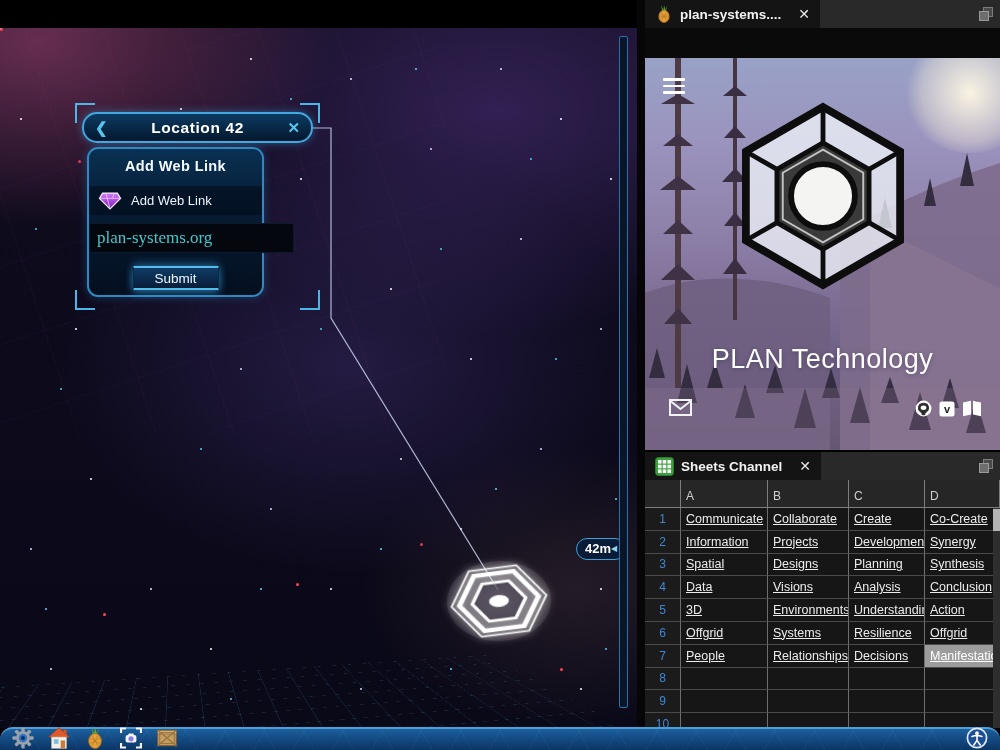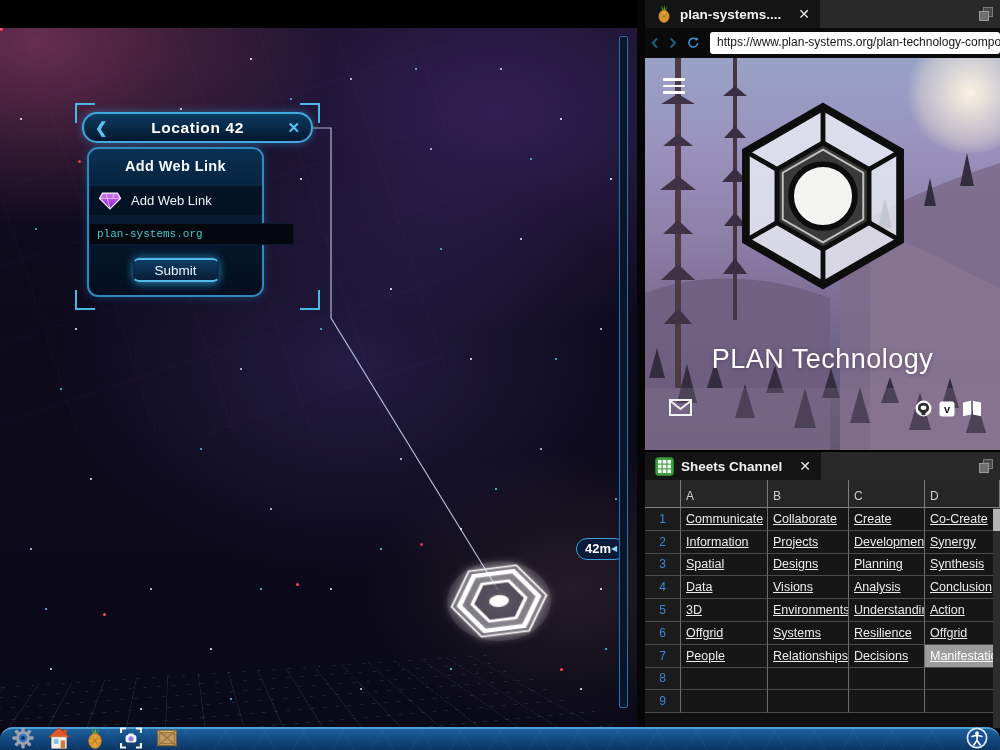--- a/index.html
+++ b/index.html
@@ -62,23 +62,23 @@
   .dlg-title{flex:1;text-align:center;font-weight:bold;font-size:15.5px;letter-spacing:.6px;color:#fff;}
   .dlg-close{color:#56c4ee;font-weight:bold;font-size:15px;cursor:pointer;}
   #dlg-body{position:absolute;left:87px;top:119px;width:177px;height:150px;border-radius:11px;
      border:2px solid #2f88c0;background:linear-gradient(180deg,#093052 0%,#061b32 45%,#040f1f 100%);
      box-shadow:0 0 10px rgba(40,140,210,.35);z-index:2;}
   .dlg-heading{text-align:center;font-weight:bold;font-size:14.5px;margin-top:9px;color:#f4faff;letter-spacing:.4px;}
   .dlg-linkrow{display:flex;align-items:center;gap:9px;margin-top:12px;padding:5px 9px;
      background:rgba(2,10,22,.55);}
   .dlg-linklabel{font-size:13px;color:#eef4fa;}
   .dlg-input{display:block;width:205px;margin:8px auto 12px;background:#04070d;border:1px solid #0a1a2c;
-     color:#43c8cc;font-size:11px;padding:4px 7px;border-radius:2px;font-family:Liberation Mono, monospace;}
+     color:#43c8cc;font-size:17px;padding:4px 7px;border-radius:2px;font-family:Liberation Serif, serif;}
   .dlg-submit{display:block;margin:13px auto 0;width:86px;height:24px;color:#eef6ff;font-size:13.5px;
-     font-family:"Liberation Sans",sans-serif;cursor:pointer;border-radius:6px;
+     font-family:"Liberation Sans",sans-serif;cursor:pointer;border-radius:1px;
      background:linear-gradient(180deg,#0f3c66,#071d37);border:1px solid #0c2a44;
      border-top:2px solid #54bdec;border-bottom:2px solid #54bdec;
      box-shadow:0 3px 9px rgba(60,170,235,.55),0 -3px 9px rgba(60,170,235,.35);}
 
   
   #dist-badge{position:absolute;left:576px;top:510px;display:flex;align-items:center;gap:0;
      padding:2px 8px 3px;border:1.5px solid #3d9fd4;border-radius:12px;background:rgba(8,28,56,.94);
      z-index:4;}
   #dist-badge .d-txt{font-size:13px;font-weight:bold;color:#fff;}
   #dist-badge .d-arrow{font-size:8px;color:#8fd4f4;}
@@ -244,33 +244,20 @@
       </svg>
       <span class="tab-label">plan-systems....</span>
       <span class="tab-close">✕</span>
     </div>
     <svg class="restore" viewBox="0 0 14 14">
       <rect x="4.5" y="0.5" width="9" height="9" fill="#4a4a4a" stroke="#7c7c7c"></rect>
       <rect x="0.5" y="4.5" width="9" height="9" fill="#6e6e6e" stroke="#9a9a9a"></rect>
     </svg>
   </div>
 
-  <div id="navbar">
-    <svg width="17" height="22" viewBox="0 0 16 20">
-      <polyline points="10.5,3 4,10 10.5,17" fill="none" stroke="#1d607d" stroke-width="3"></polyline>
-    </svg>
-    <svg width="17" height="22" viewBox="0 0 16 20">
-      <polyline points="5.5,3 12,10 5.5,17" fill="none" stroke="#1d607d" stroke-width="3"></polyline>
-    </svg>
-    <svg width="20" height="20" viewBox="0 0 20 20" style="margin:0 4px;">
-      <path d="M15.5,5 A7,7 0 1 0 17,10" fill="none" stroke="#3f97d8" stroke-width="2.4"></path>
-      <polygon points="13.5,1 18.6,3.8 13.8,6.8" fill="#3f97d8"></polygon>
-    </svg>
-    <div class="url-field">https://www.plan-systems.org/plan-technology-compo</div>
-  </div>
 
   <div id="web-content">
     <div class="sun"></div>
     <svg width="355" height="392" viewBox="0 0 355 392" style="position:absolute;left:0;top:0;">
       <path d="M195,175 C250,145 300,122 355,105 L355,392 L195,392 Z" fill="#7d6b8c" opacity="0.9"></path>
       <path d="M225,170 C270,185 310,210 355,230 L355,392 L225,392 Z" fill="#8a7694" opacity="0.7"></path>
       <path d="M0,235 C60,212 125,218 185,240 L185,392 L0,392 Z" fill="#6e5f80" opacity="0.85"></path>
       <rect x="30" y="0" width="6" height="330" fill="#4e3a42"></rect>
       <g fill="#3f3245">
         <polygon points="33,36 16,46 50,46"></polygon>
@@ -445,20 +432,27 @@
           <div class="sh-cell"></div>
           <div class="sh-cell"></div>
         </div>
         <div class="sh-row">
           <div class="sh-num">9</div>
           <div class="sh-cell"></div>
           <div class="sh-cell"></div>
           <div class="sh-cell"></div>
           <div class="sh-cell"></div>
         </div>
+        <div class="sh-row">
+          <div class="sh-num">10</div>
+          <div class="sh-cell"></div>
+          <div class="sh-cell"></div>
+          <div class="sh-cell"></div>
+          <div class="sh-cell"></div>
+        </div>
       </div>
     <div id="sheet-scrollbar">
       <div id="sheet-thumb"></div>
     </div>
   </div>
 
   <div id="taskbar">
     <div class="mesh"></div>
     <svg class="tb-icon" viewBox="-11 -11 22 22">
       <g fill="#9aa2ab">

